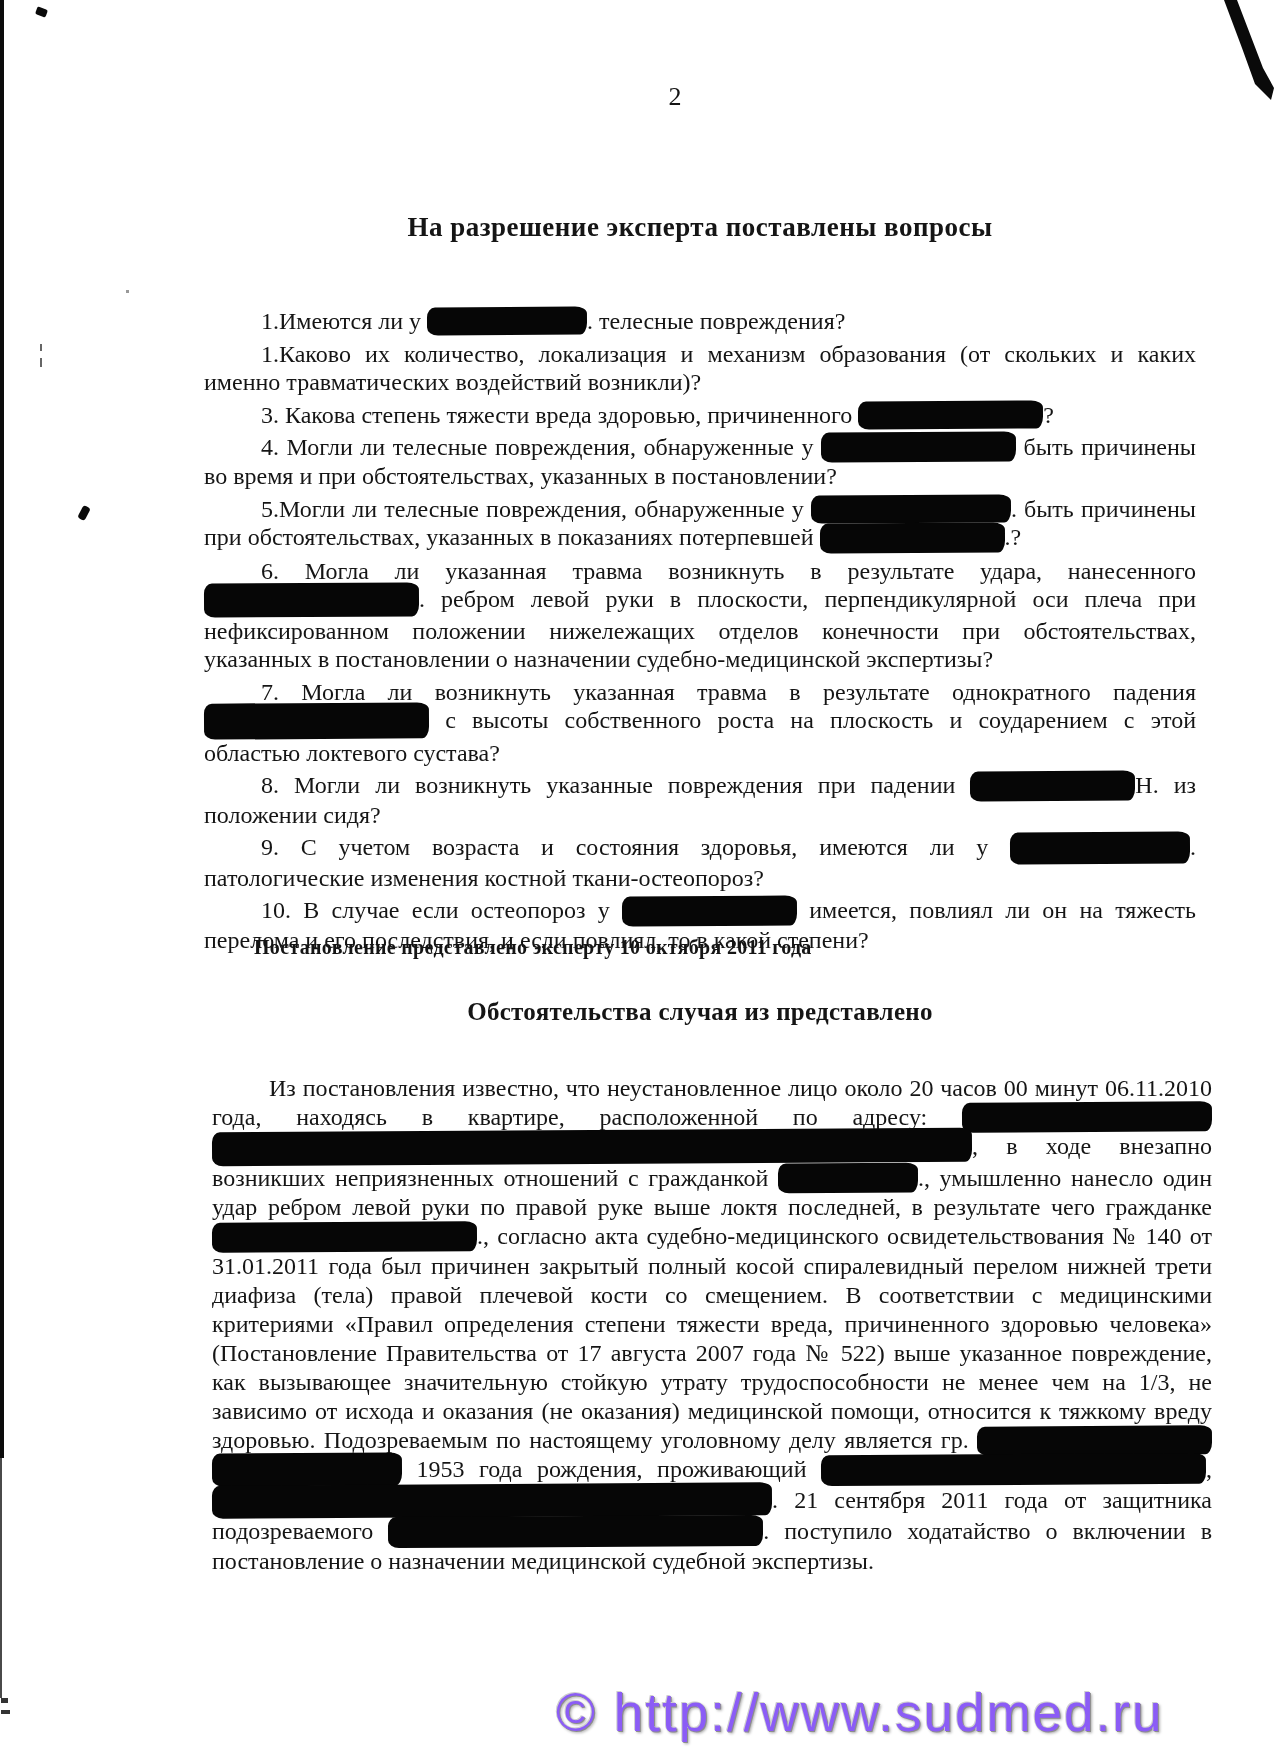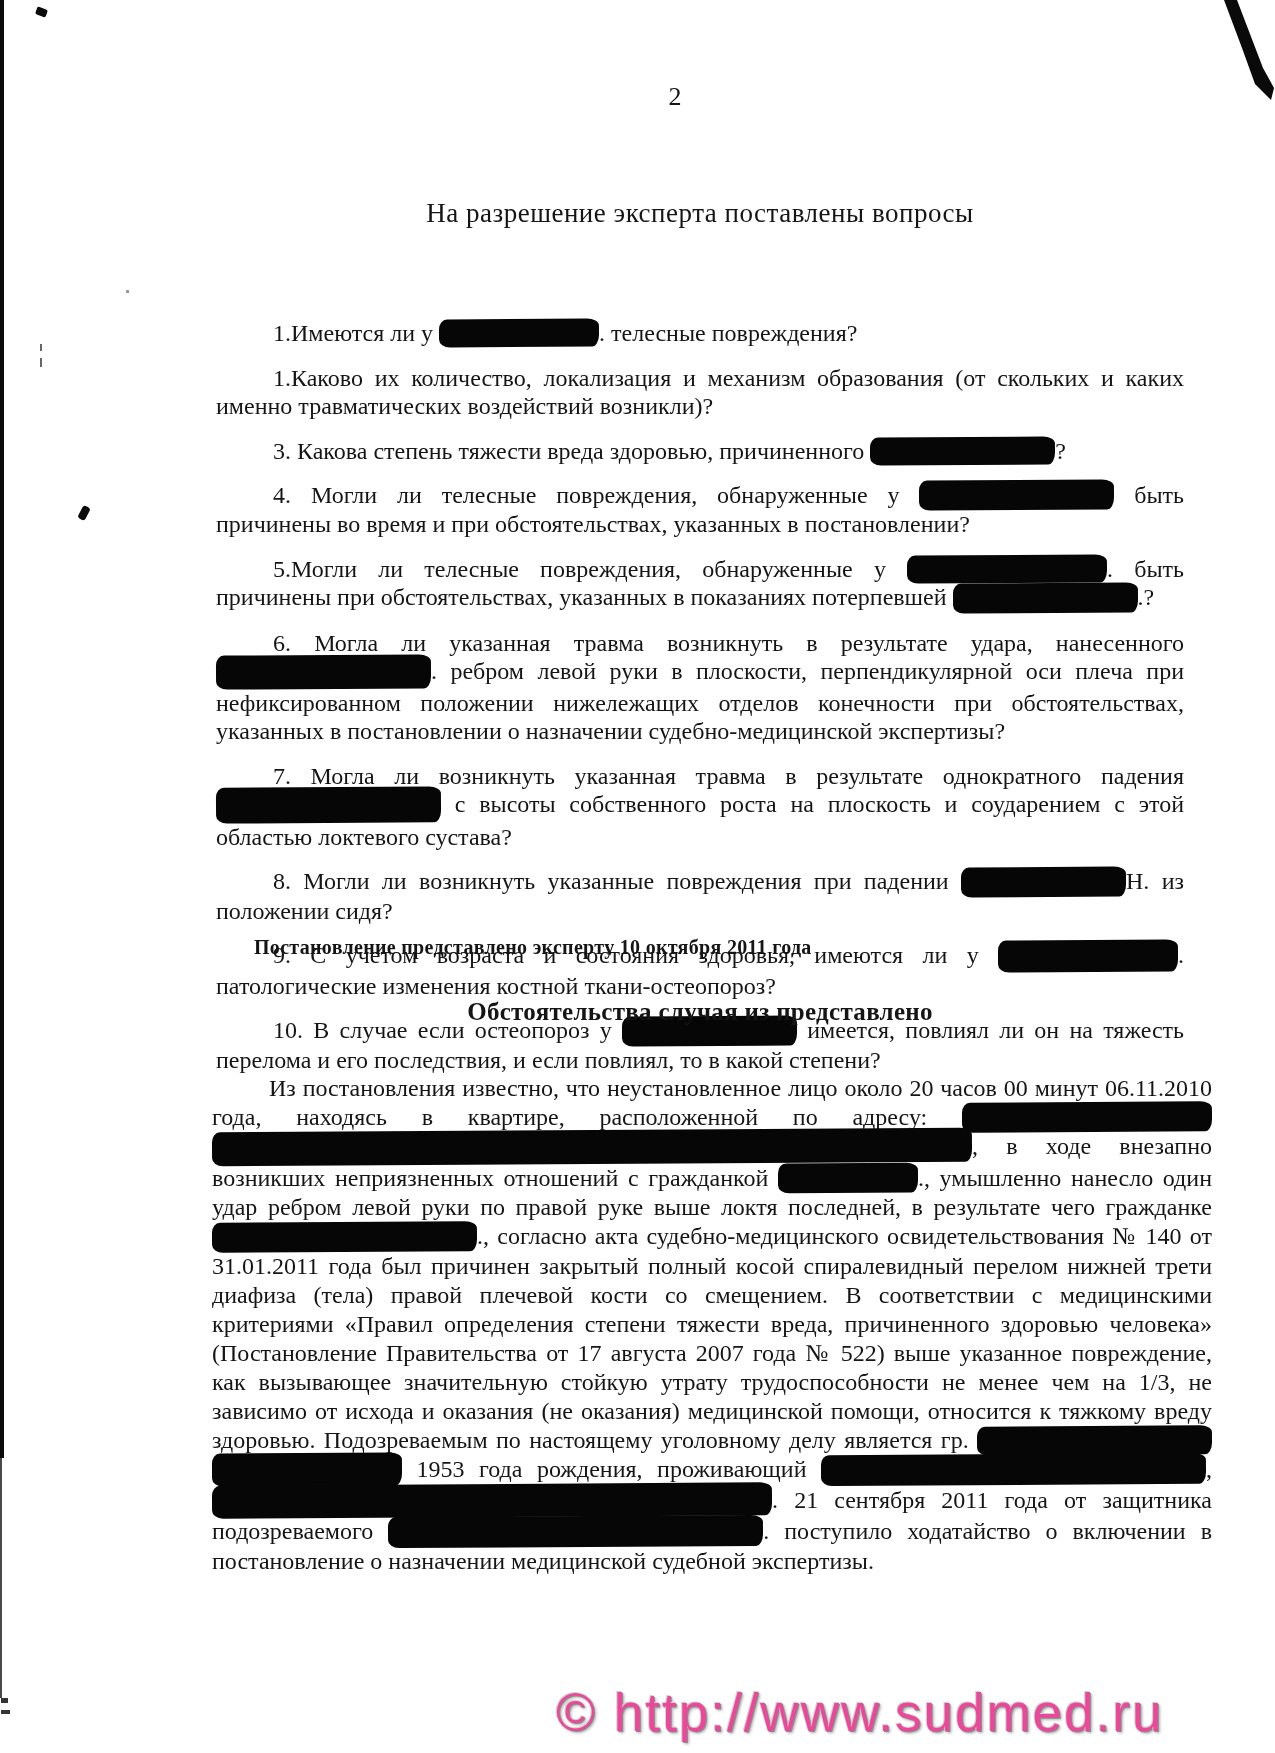--- a/index.html
+++ b/index.html
@@ -13,28 +13,28 @@
   }
   .page-number{
     position:absolute;left:600px;top:82px;width:150px;
     text-align:center;font-size:26px;
   }
   .title1{
     position:absolute;left:200px;top:152px;width:1000px;
     text-align:center;font-size:27px;font-weight:bold;letter-spacing:0.5px;
   }
   .title2{
-    position:absolute;left:200px;top:198px;width:1000px;
-    text-align:center;font-size:27px;font-weight:normal;letter-spacing:0.5px;
+    position:absolute;left:200px;top:212px;width:1000px;
+    text-align:center;font-size:27px;font-weight:bold;letter-spacing:0.5px;
   }
   .qblock{
     position:absolute;left:200px;top:303px;width:1000px;
     font-size:24px;line-height:28.5px;text-align:justify;
   }
-  .question{margin:16px;text-indent:57px;}
+  .question{margin:4px;text-indent:57px;}
   .decree{
     position:absolute;left:200px;top:936px;width:1000px;
     font-size:20px;font-weight:bold;text-indent:54px;letter-spacing:0.3px;
   }
   .title3{
     position:absolute;left:200px;top:998px;width:1000px;
     text-align:center;font-size:25px;font-weight:bold;letter-spacing:0.3px;
   }
   .para{
     position:absolute;left:212px;top:1050px;width:1000px;
@@ -44,21 +44,21 @@
     display:inline-block;vertical-align:middle;
     background:#060606;
     border-radius:8px 12px 7px 11px / 10px 7px 12px 8px;
     transform:rotate(-0.35deg);
     margin-top:-4px;
   }
   .watermark{
     position:absolute;left:556px;top:1682px;
     font-family:"Liberation Sans","DejaVu Sans",sans-serif;
     font-size:53px;letter-spacing:2px;white-space:nowrap;
-    color:#ec4899;
+    color:#8b5cf6;
     text-shadow:-1px -1px 0 #cfcfcf, 1px 1px 0 #8d8d8d, 2px 2px 3px #ababab, 0 0 1px #979797;
   }
   .edge-strip{position:absolute;left:0;top:0;width:4px;height:1458px;background:#0b0b0b;}
   .edge-strip-thin{position:absolute;left:0;top:1458px;width:2px;height:240px;background:#2a2a2a;opacity:0.85;}
   .speck{position:absolute;background:#0a0a0a;}
   .artifact-svg{position:absolute;left:0;top:0;pointer-events:none;}
 </style>
 </head>
 <body>
 

